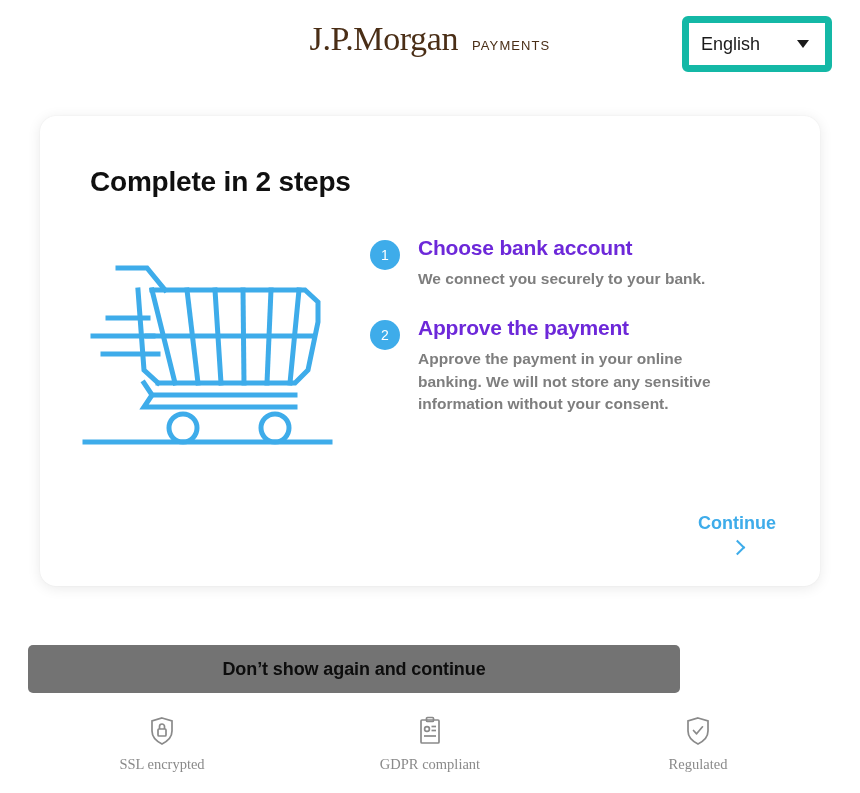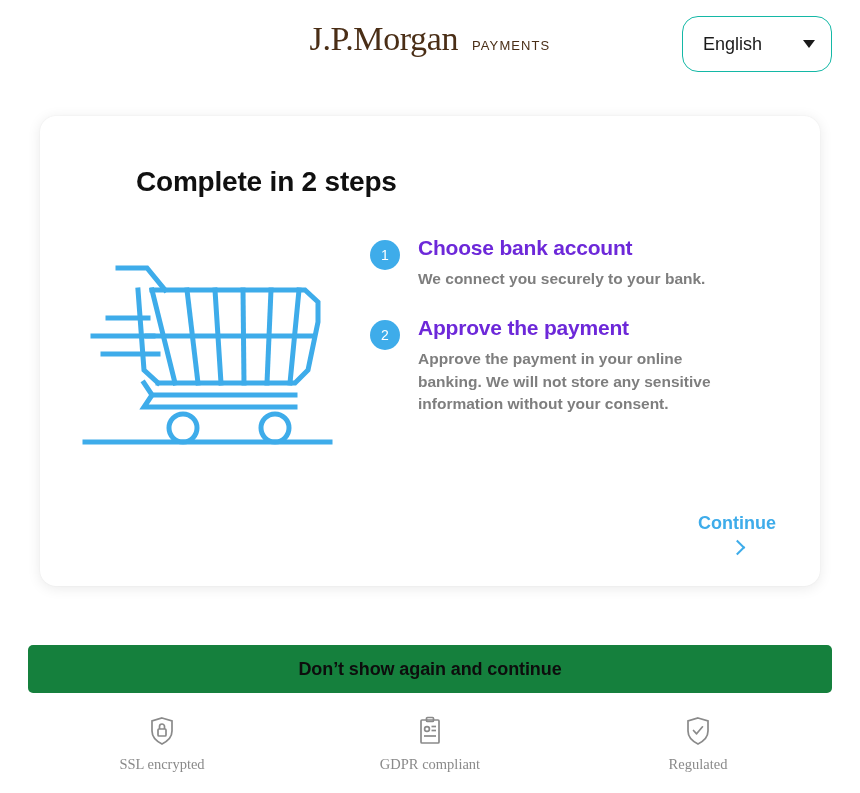--- a/index.html
+++ b/index.html
@@ -47,27 +47,27 @@
     font-weight: 400;
     white-space: nowrap;
   }
 
   .lang-select {
     position: absolute;
     right: 28px;
     top: 16px;
     width: 150px;
     height: 56px;
-    border: 1px solid #14b8a6;
-    border-radius: 16px;
+    border: 7px solid #14b8a6;
+    border-radius: 6px;
     background: #ffffff;
     display: flex;
     align-items: center;
     justify-content: space-between;
-    padding: 0 16px 0 20px;
+    padding: 0 16px 0 12px;
     box-sizing: border-box;
     cursor: pointer;
   }
   .lang-select-label {
     font-size: 18px;
     color: #1a1a1a;
   }
   .caret {
     width: 0;
     height: 0;
@@ -89,21 +89,20 @@
     box-sizing: border-box;
   }
   .card-title {
     position: absolute;
     left: 50px;
     top: 50px;
     font-size: 28px;
     font-weight: bold;
     color: #101010;
     letter-spacing: -0.2px;
-    margin-left: 46px;
   }
 
   .card-body {
     position: absolute;
     top: 120px;
     left: 0;
     right: 0;
     display: flex;
     align-items: flex-start;
   }
@@ -179,23 +178,23 @@
     border-top: 2.6px solid #3eacea;
     transform: rotate(45deg);
     margin-bottom: 1px;
   }
 
   
   .primary-btn {
     position: absolute;
     left: 28px;
     top: 645px;
-    width: 804px;
+    width: 652px;
     height: 48px;
-    background: #15803d;
+    background: #737373;
     border: none;
     border-radius: 5px;
     color: #0d0d0d;
     font-size: 18px;
     font-weight: bold;
     font-family: "Liberation Sans", sans-serif;
     cursor: pointer;
     letter-spacing: -0.1px;
   }
 

